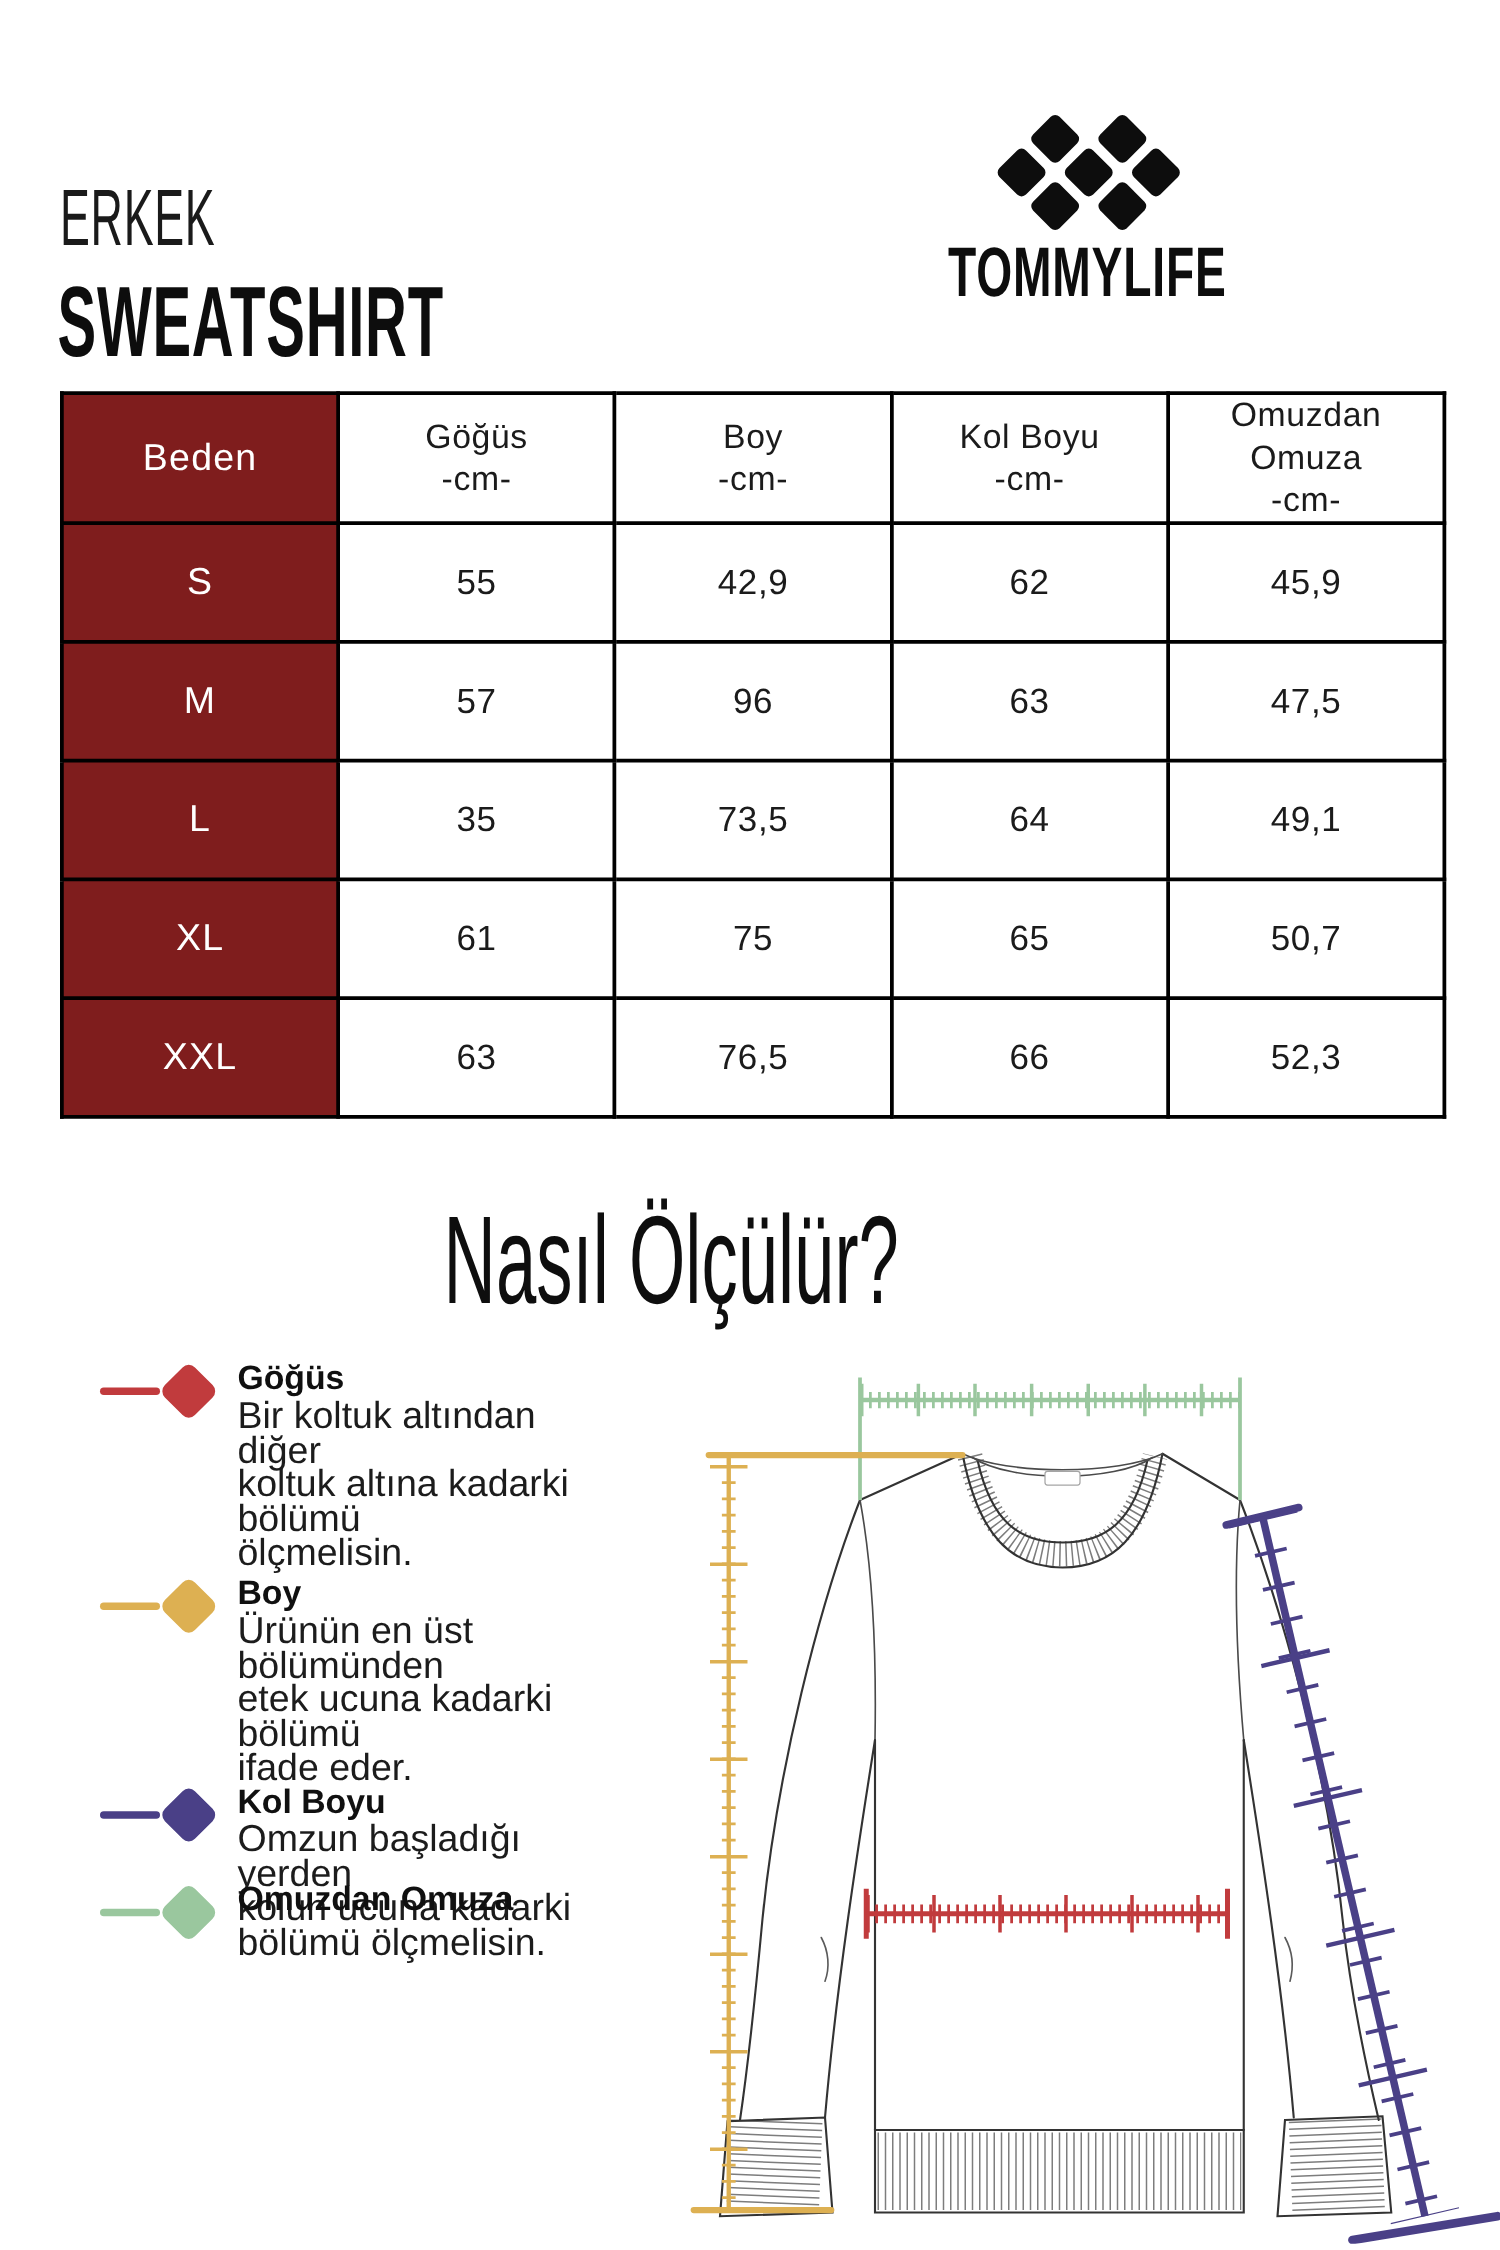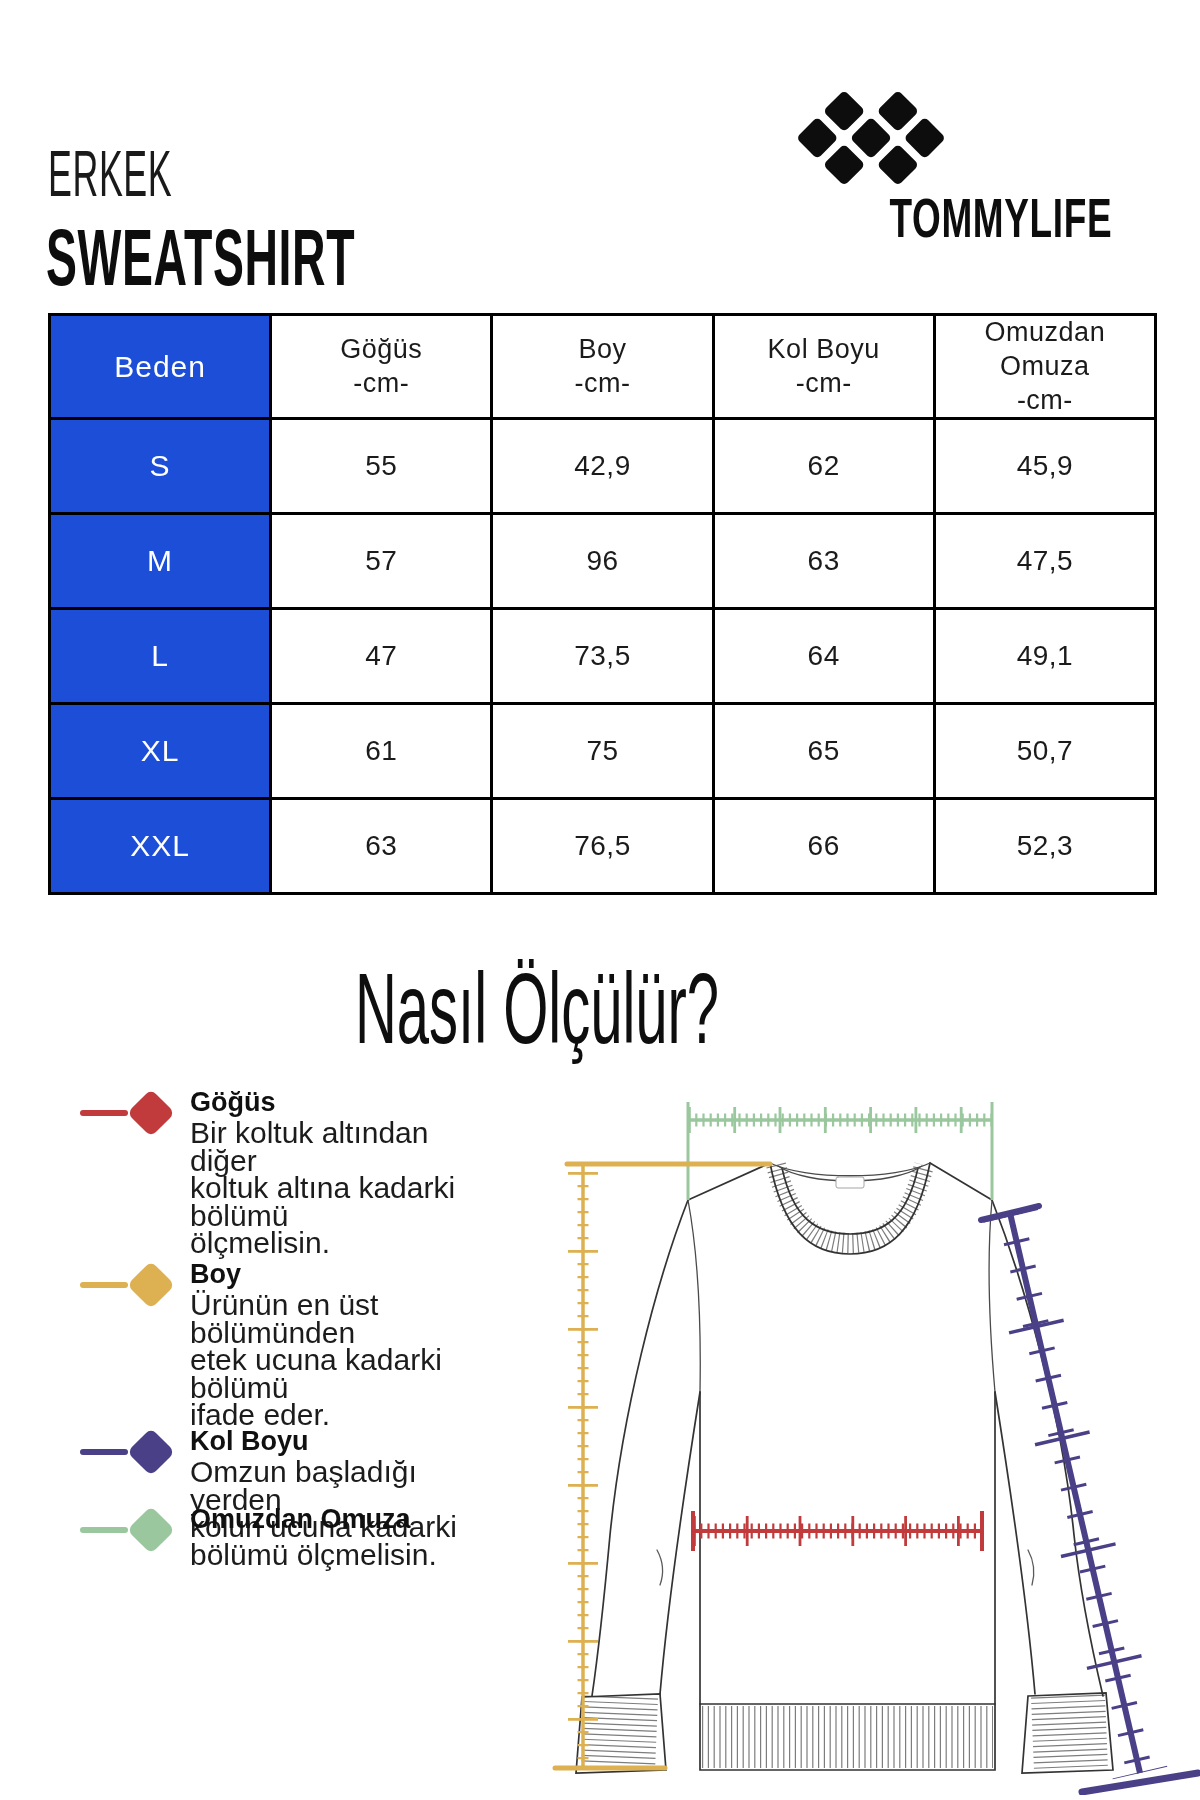--- a/index.html
+++ b/index.html
@@ -17,35 +17,35 @@
     letter-spacing:1px;transform:scaleX(.58);transform-origin:left top;color:#0d0d0d;line-height:1;
   }
   .logo-grid{
     position:absolute;left:818px;top:85px;width:106px;height:106px;
     transform:rotate(45deg);display:grid;grid-template-columns:repeat(3,1fr);
     grid-template-rows:repeat(3,1fr);gap:8px;
   }
   .logo-grid .cell{background:#0d0d0d;border-radius:5px;}
   .logo-grid .cell.hide{background:transparent;}
   .brand-name{
-    position:absolute;left:570px;top:190px;width:600px;text-align:right;
+    position:absolute;left:570px;top:190px;width:600px;text-align:center;
     font-size:56px;font-weight:800;letter-spacing:1px;line-height:1;color:#0d0d0d;
   }
   .brand-name span{display:inline-block;transform:scaleX(.66);transform-origin:center top;}
   
   .size-table{
     position:absolute;left:48px;top:313px;width:1109px;height:570px;
     border-collapse:collapse;table-layout:fixed;
   }
   .size-table td{
     border:3px solid #000;text-align:center;vertical-align:middle;padding:0;
     font-size:28px;color:#1b1b1b;letter-spacing:.5px;
   }
   .size-table tr{height:95px;}
-  .size-table td.dark{background:#1d4ed8;color:#fff;font-size:30px;letter-spacing:1px;}
+  .size-table td.dark{background:#7f1d1d;color:#fff;font-size:30px;letter-spacing:1px;}
   .size-table td.colhead{font-size:27px;white-space:pre-line;line-height:1.25;}
   
   .measure-title{
     position:absolute;left:0;top:958px;width:1074px;text-align:center;
     font-size:100px;font-weight:400;line-height:1;color:#0e0e0e;
   }
   .measure-title span{display:inline-block;transform:scaleX(.58);transform-origin:center top;}
   .legend-item{position:absolute;left:70px;width:430px;padding-left:120px;box-sizing:border-box;}
   .legend-item .marker{position:absolute;left:8px;top:4px;}
   .legend-label{font-size:27px;font-weight:700;color:#101010;line-height:34px;}
@@ -96,21 +96,21 @@
     </tr>
     <tr>
       <td class="dark">M</td>
       <td>57</td>
       <td>96</td>
       <td>63</td>
       <td>47,5</td>
     </tr>
     <tr>
       <td class="dark">L</td>
-      <td>47</td>
+      <td>35</td>
       <td>73,5</td>
       <td>64</td>
       <td>49,1</td>
     </tr>
     <tr>
       <td class="dark">XL</td>
       <td>61</td>
       <td>75</td>
       <td>65</td>
       <td>50,7</td>

